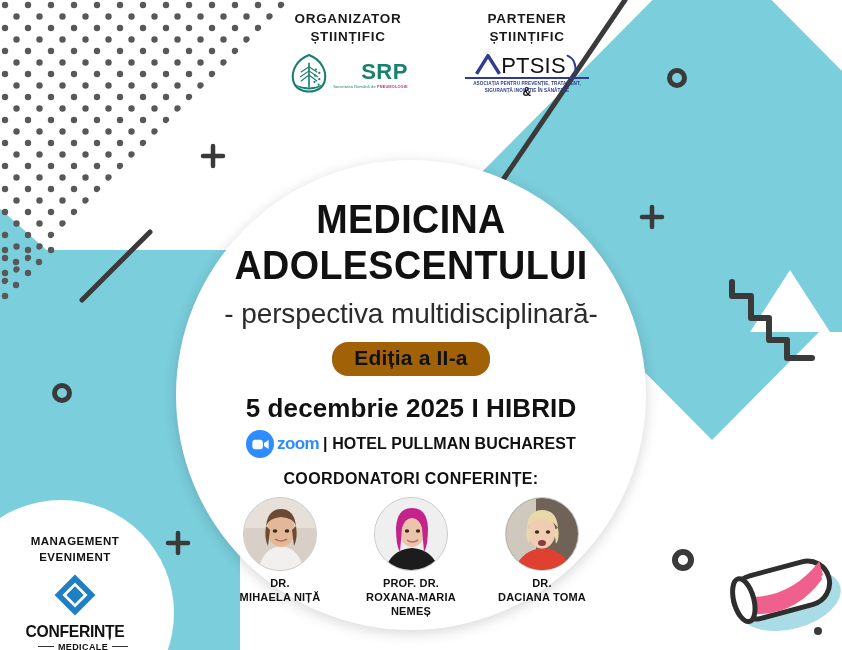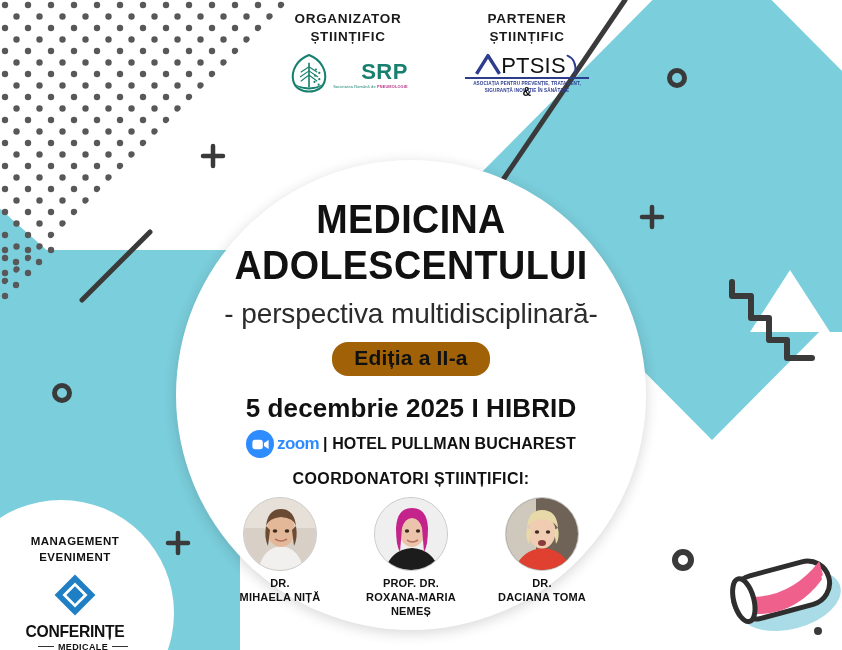--- a/index.html
+++ b/index.html
@@ -336,21 +336,21 @@
         <svg width="17" height="11" viewBox="0 0 22 14">
           <rect x="0.5" y="1" width="13.5" height="12" rx="3.4" fill="#ffffff"></rect>
           <path d="M15.5 5 L21.5 1.3 L21.5 12.7 L15.5 9 Z" fill="#ffffff"></path>
         </svg>
       </span>
       <span class="zoom-word">zoom</span>
     </span>
     <span class="venue-text">| HOTEL PULLMAN BUCHAREST</span>
   </div>
 
-  <div class="coord-heading">COORDONATORI ȘTIINȚIFICI:</div>
+  <div class="coord-heading">COORDONATORI CONFERINȚE:</div>
 
   <div class="coord-row">
 
     <div class="coord">
       <div class="coord-photo">
         <svg viewBox="0 0 74 74" width="74" height="74">
           <rect width="74" height="74" fill="#d8cfc6"></rect>
           <rect x="0" y="0" width="74" height="30" fill="#e7e0d8"></rect>
           <path d="M14 74 Q18 50 37 48 Q56 50 60 74 Z" fill="#f2f0ee"></path>
           <ellipse cx="37" cy="32" rx="14" ry="17" fill="#e3b899"></ellipse>

